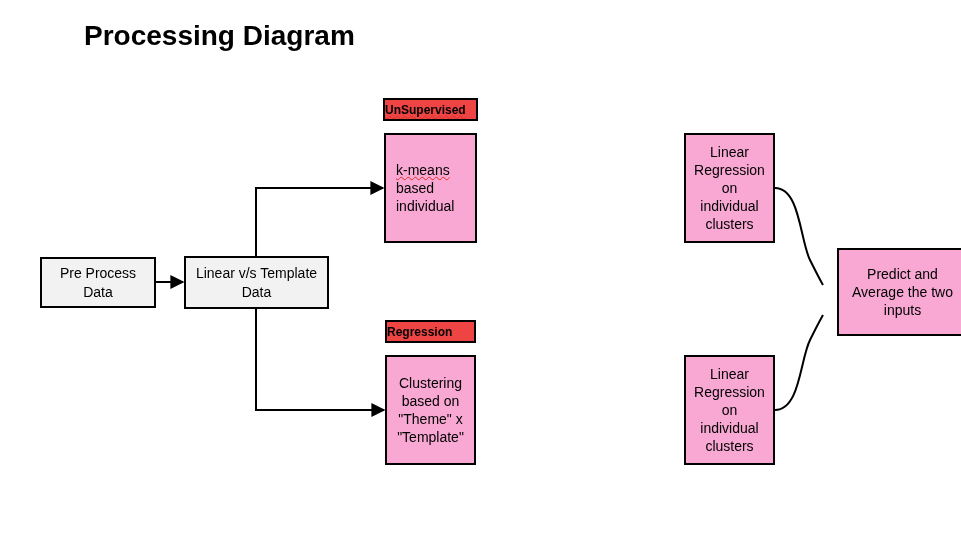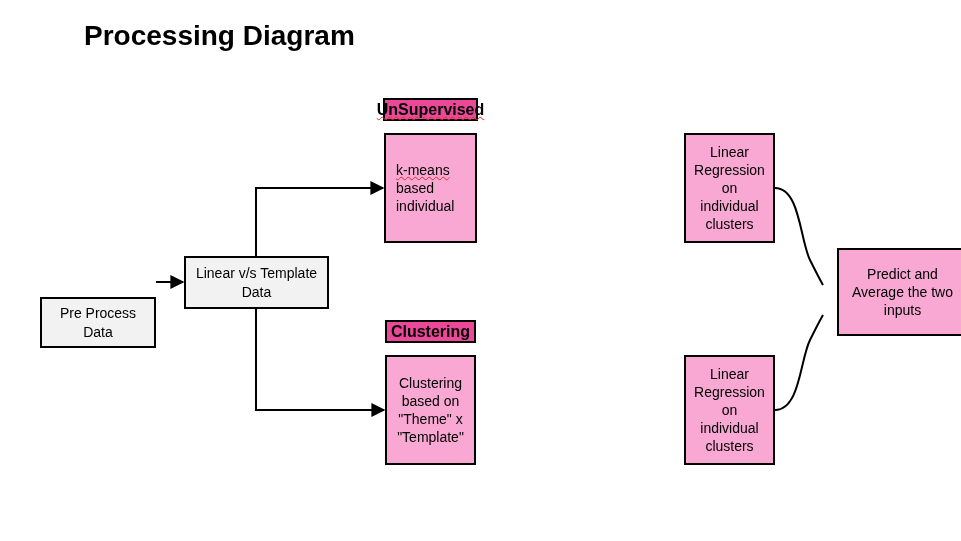--- a/index.html
+++ b/index.html
@@ -27,65 +27,65 @@
     text-align: center;
     font-size: 14px;
     line-height: 1.3;
     padding: 6px;
     background: #f9a8d4;
   }
   .box.shaded { background: #f2f2f2; }
   .label-box {
     position: absolute;
     border: 2px solid #000;
-    font-size: 16px;
+    font-size: 12px;
     font-weight: 700;
     display: flex;
     align-items: center;
-    justify-content: center;
-    background: #ec4899;
+    justify-content: flex-start;
+    background: #ef4444;
     text-align: center;
   }
   .squiggle {
     text-decoration: underline wavy #d93025;
     text-decoration-thickness: 1px;
   }
   svg.connectors {
     position: absolute;
     left: 0; top: 0;
     width: 961px; height: 541px;
     pointer-events: none;
   }
   .kmeans-inner { text-align: left; width: 100%; padding-left: 4px; }
 </style>
 </head>
 <body>
 
 <div class="title">Processing Diagram</div>
 
-<div class="box shaded" style="left:40px; top:257px; width:116px; height:51px;margin-top:40px;">
+<div class="box shaded" style="left:40px; top:257px; width:116px; height:51px;">
   <span>Pre Process Data</span>
 </div>
 
 <div class="box shaded" style="left:184px; top:256px; width:145px; height:53px;">
   <span>Linear v/s Template Data</span>
 </div>
 
 <div class="label-box" style="left:383px; top:98px; width:95px; height:23px;">
   <span class="squiggle">UnSupervised</span>
 </div>
 
 <div class="box" style="left:384px; top:133px; width:93px; height:110px;">
   <div class="kmeans-inner">
     <span class="squiggle">k-means</span><span> based individual</span>
   </div>
 </div>
 
 <div class="label-box" style="left:385px; top:320px; width:91px; height:23px; font-weight:700;">
-  <span>Clustering</span>
+  <span>Regression</span>
 </div>
 
 <div class="box" style="left:385px; top:355px; width:91px; height:110px;">
   <span>Clustering based on "Theme" x "Template"</span>
 </div>
 
 <div class="box" style="left:684px; top:133px; width:91px; height:110px;">
   <span>Linear Regression on individual clusters</span>
 </div>
 

